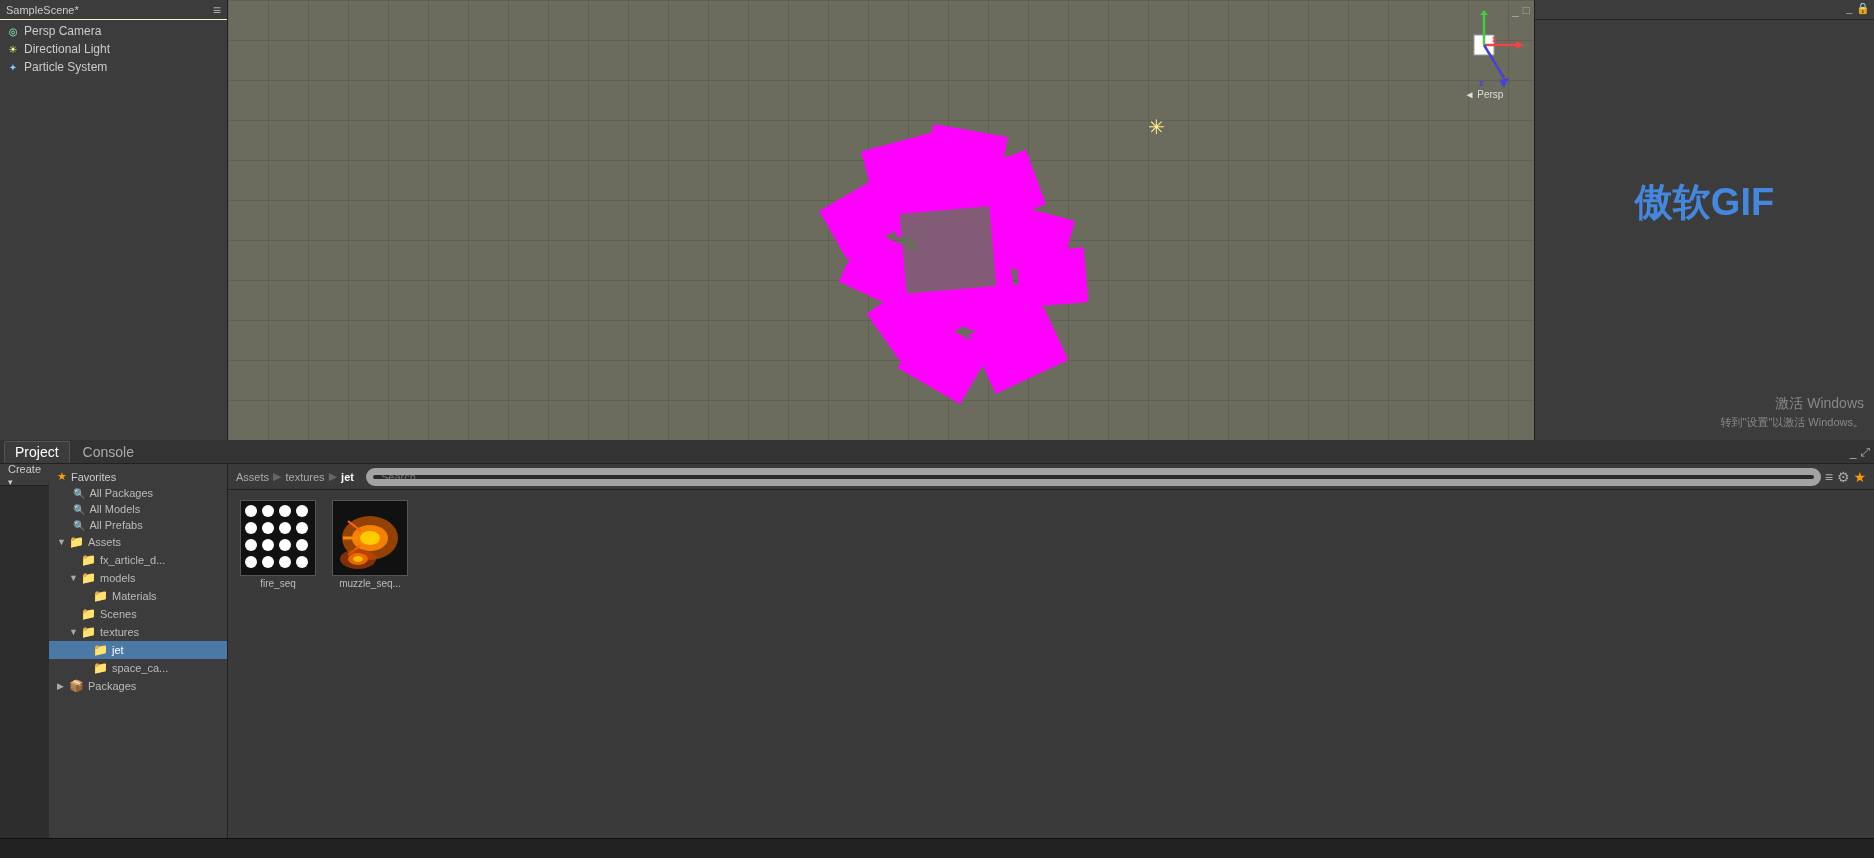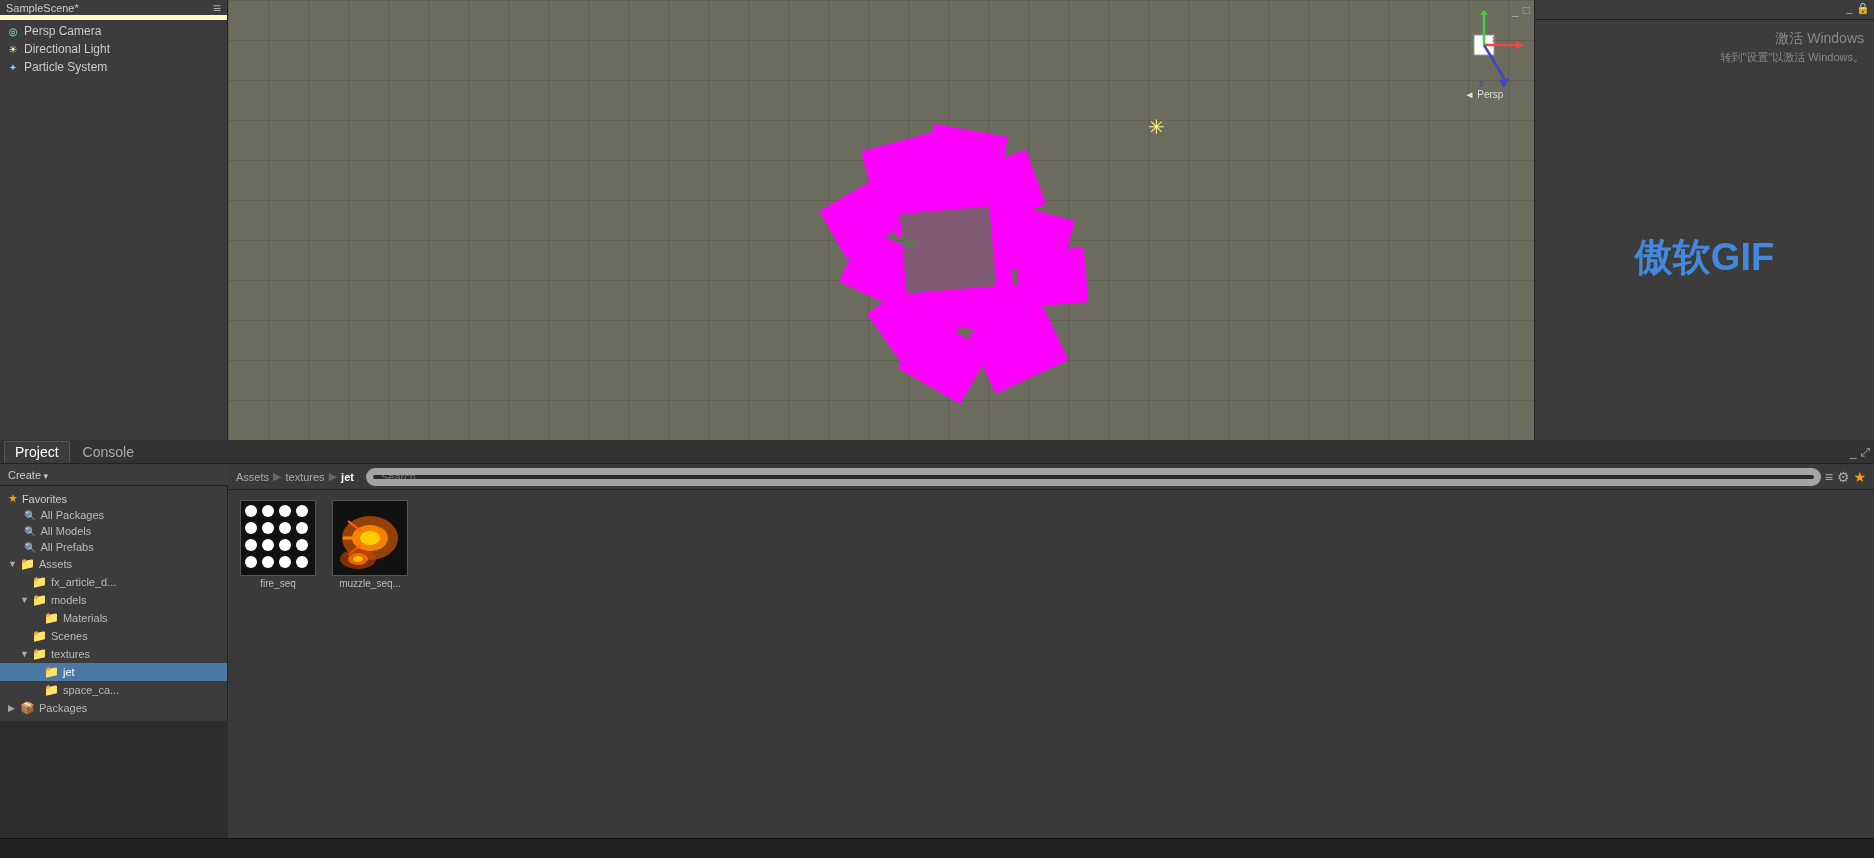--- a/index.html
+++ b/index.html
@@ -25,21 +25,21 @@
     
     .hierarchy-panel {
       width: 228px;
       background: #3c3c3c;
       border-right: 1px solid #222;
       display: flex;
       flex-direction: column;
     }
     .hierarchy-header {
       background: #3c3c3c;
-      border-bottom: 5px solid #fef9c3;
+      border-bottom: 1px solid #fef9c3;
       padding: 2px 6px;
       display: flex;
       align-items: center;
       justify-content: space-between;
       height: 20px;
       font-size: 11px;
     }
     .hierarchy-title {
       color: #ccc;
       font-size: 11px;
@@ -380,21 +380,21 @@
       z-index: 10;
     }
     .ctrl-btn {
       color: #aaa;
       font-size: 12px;
       cursor: pointer;
     }
 
     .project-left-column {
       display: flex;
-      flex-direction: column;
+      flex-direction: row;
       width: 228px;
     }
   </style>
 </head>
 <body>
 
 <div class="top-area">
 
   <div class="hierarchy-panel">
     <div class="hierarchy-header">
@@ -469,29 +469,29 @@
         </svg>
       </div>
     </div>
 
     <div class="inspector-panel">
       <div style="display:flex; justify-content:flex-end; padding: 2px 4px; border-bottom: 1px solid #222; height:20px;">
         <span style="color:#aaa; font-size:11px; cursor:pointer;">_</span>
         <span style="color:#aaa; font-size:11px; cursor:pointer; margin-left:4px;">🔒</span>
       </div>
 
+      <div style="flex:1; display:flex; align-items:center; justify-content:center;">
+        <div style="font-size:38px; font-weight:bold; color:#4488dd; font-family:'微软雅黑',Arial,sans-serif;">
+          <span>傲软GIF</span>
+        </div>
+      </div>
+
       <div style="padding: 10px; text-align:right;">
         <div style="color:#888; font-size:14px; font-family:'微软雅黑',Arial,sans-serif;">激活 Windows</div>
         <div style="color:#888; font-size:11px; font-family:'微软雅黑',Arial,sans-serif; margin-top:2px;">转到"设置"以激活 Windows。</div>
-      </div>
-
-      <div style="flex:1; display:flex; align-items:center; justify-content:center;">
-        <div style="font-size:38px; font-weight:bold; color:#4488dd; font-family:'微软雅黑',Arial,sans-serif;">
-          <span>傲软GIF</span>
-        </div>
       </div>
     </div>
   </div>
 </div>
 
 <div class="bottom-area">
 
   <div class="tab-bar">
     <div class="tab-item active">Project</div>
     <div class="tab-item">Console</div>

